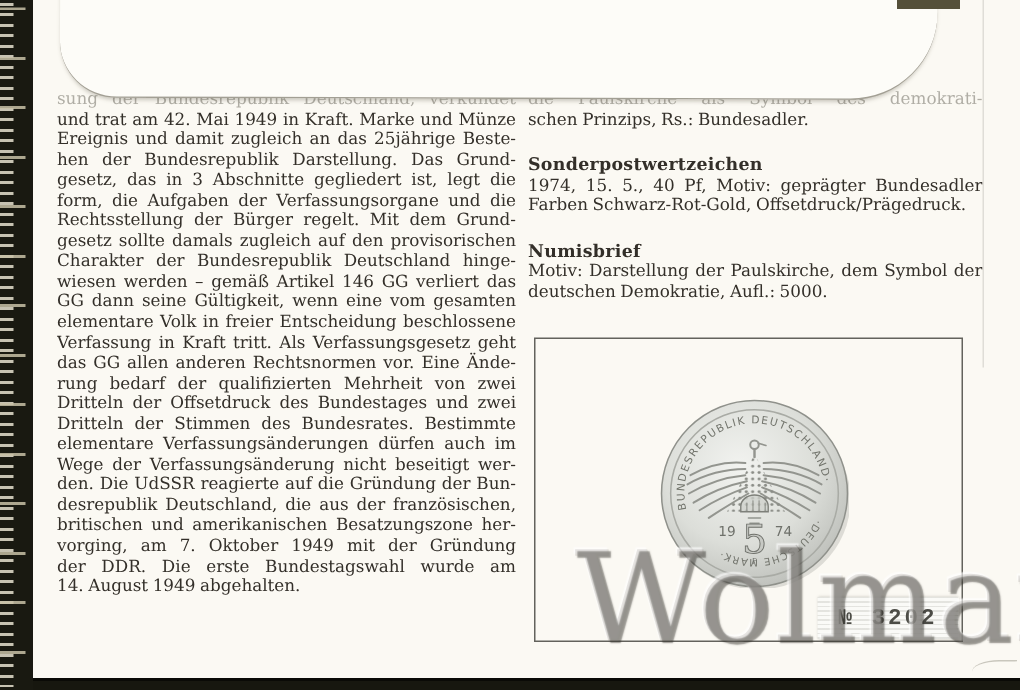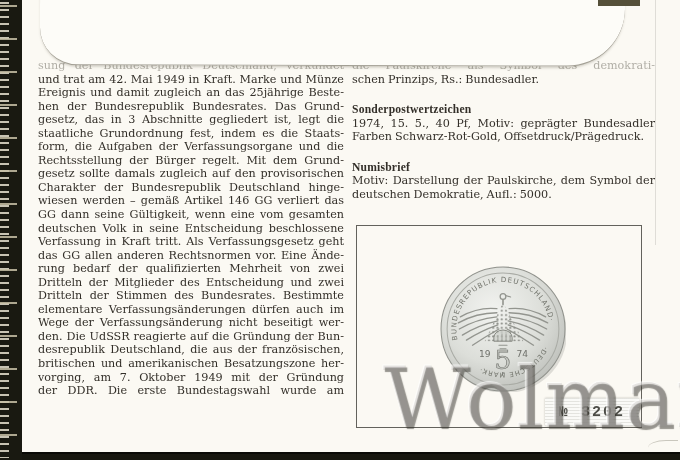--- a/index.html
+++ b/index.html
@@ -19,21 +19,21 @@
   
   .overlay-sheet{position:absolute;left:40px;top:-34px;width:585px;height:99px;background:#fdfcf8;
     border-radius:0 0 58px 38px;border-bottom:1px solid rgba(88,82,66,.55);
     box-shadow:0 2px 3px -1px rgba(90,84,66,.35);z-index:20;transform:rotate(.15deg);}
   
   .col{position:absolute;top:59px;font-size:11.2px;color:#332f29;word-spacing:-.5px;z-index:5;}
   .col-left{left:38px;width:306px;}
   .col-right{left:352px;width:303px;}
   .tl{height:13.55px;line-height:13.55px;overflow:hidden;text-align:justify;text-align-last:justify;}
   .k-end{text-align-last:left;}
-  .k-heading{text-align-last:left;font-weight:bold;margin-top:17px;font-size:11.6px;letter-spacing:.2px;font-family:Liberation Serif, serif;}
+  .k-heading{text-align-last:left;font-weight:bold;margin-top:17px;font-size:11.6px;letter-spacing:.2px;}
   .k-faded{color:rgba(72,68,58,.42);filter:blur(.35px);}
   
   .coin-window{position:absolute;left:356px;top:225px;width:284px;height:201px;
     border:1px solid #63625c;background:transparent;z-index:4;}
   .coin-photo{position:absolute;left:440px;top:266px;width:126px;height:126px;z-index:6;}
   
   .item-tag{position:absolute;left:545px;top:398px;width:94px;height:28px;z-index:7;
     background:
       repeating-linear-gradient(to bottom,rgba(176,176,168,.30) 0 1px,transparent 1px 3px),
       rgba(250,250,246,.94);
@@ -52,42 +52,42 @@
 <div class="stage">
 
   <div class="cover-card">
     <div class="card-edge-line"></div>
   </div>
 
   <div class="col col-left" id="colLeft">
       <div class="tl k-faded">sung der Bundesrepublik Deutschland, verkündet</div>
       <div class="tl">und trat am 42. Mai 1949 in Kraft. Marke und Münze</div>
       <div class="tl">Ereignis und damit zugleich an das 25jährige Beste-</div>
-      <div class="tl">hen der Bundesrepublik Bundesrates. Das Grund-</div>
+      <div class="tl">hen der Bundesrepublik Darstellung. Das Grund-</div>
       <div class="tl">gesetz, das in 3 Abschnitte gegliedert ist, legt die</div>
-      <div class="tl">staatliche Grundordnung fest, indem es die Staats-</div>
       <div class="tl">form, die Aufgaben der Verfassungsorgane und die</div>
       <div class="tl">Rechtsstellung der Bürger regelt. Mit dem Grund-</div>
       <div class="tl">gesetz sollte damals zugleich auf den provisorischen</div>
       <div class="tl">Charakter der Bundesrepublik Deutschland hinge-</div>
       <div class="tl">wiesen werden – gemäß Artikel 146 GG verliert das</div>
       <div class="tl">GG dann seine Gültigkeit, wenn eine vom gesamten</div>
-      <div class="tl">deutschen Volk in seine Entscheidung beschlossene</div>
+      <div class="tl">elementare Volk in freier Entscheidung beschlossene</div>
       <div class="tl">Verfassung in Kraft tritt. Als Verfassungsgesetz geht</div>
       <div class="tl">das GG allen anderen Rechtsnormen vor. Eine Ände-</div>
       <div class="tl">rung bedarf der qualifizierten Mehrheit von zwei</div>
-      <div class="tl">Dritteln der Mitglieder des Entscheidung und zwei</div>
+      <div class="tl">Dritteln der Offsetdruck des Bundestages und zwei</div>
       <div class="tl">Dritteln der Stimmen des Bundesrates. Bestimmte</div>
       <div class="tl">elementare Verfassungsänderungen dürfen auch im</div>
       <div class="tl">Wege der Verfassungsänderung nicht beseitigt wer-</div>
       <div class="tl">den. Die UdSSR reagierte auf die Gründung der Bun-</div>
       <div class="tl">desrepublik Deutschland, die aus der französischen,</div>
       <div class="tl">britischen und amerikanischen Besatzungszone her-</div>
       <div class="tl">vorging, am 7. Oktober 1949 mit der Gründung</div>
       <div class="tl">der DDR. Die erste Bundestagswahl wurde am</div>
+      <div class="tl k-end">14. August 1949 abgehalten.</div>
     </div>
   <div class="col col-right" id="colRight">
       <div class="tl k-faded">die Paulskirche als Symbol des demokrati-</div>
       <div class="tl k-end">schen Prinzips, Rs.: Bundesadler.</div>
       <div class="tl k-heading">Sonderpostwertzeichen</div>
       <div class="tl">1974, 15. 5., 40 Pf, Motiv: geprägter Bundesadler und</div>
       <div class="tl k-end">Farben Schwarz-Rot-Gold, Offsetdruck/Prägedruck.</div>
       <div class="tl k-heading">Numisbrief</div>
       <div class="tl">Motiv: Darstellung der Paulskirche, dem Symbol der</div>
       <div class="tl k-end">deutschen Demokratie, Aufl.: 5000.</div>

